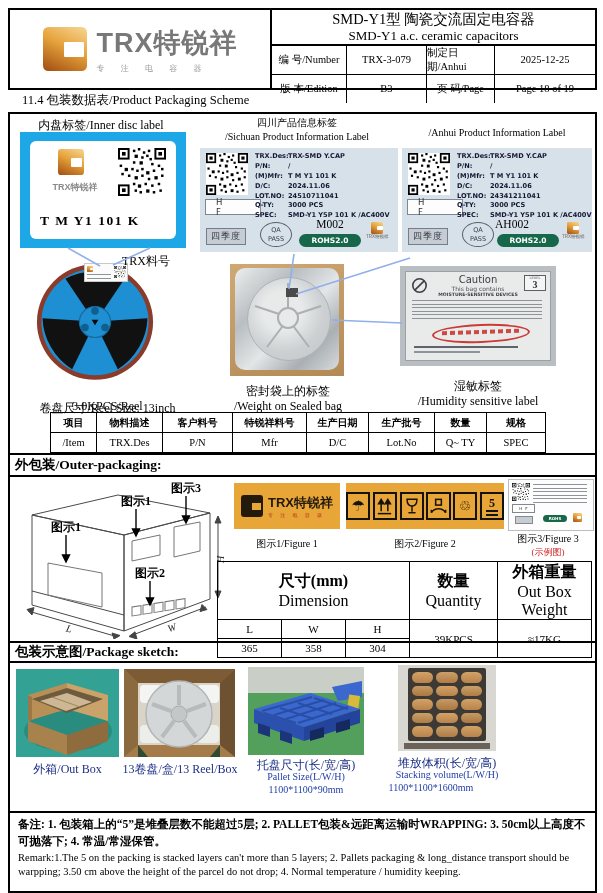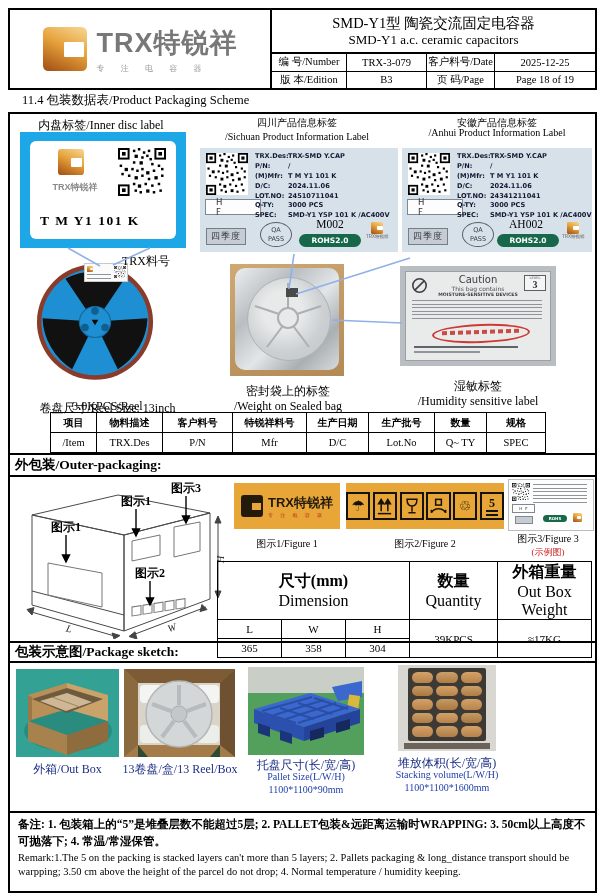--- a/index.html
+++ b/index.html
@@ -132,21 +132,21 @@
     </div>
   </div>
   <div class="hdr-right">
     <div class="hdr-title c">
       <div class="t-zh">SMD-Y1型 陶瓷交流固定电容器</div>
       <div class="t-en">SMD-Y1 a.c. ceramic capacitors</div>
     </div>
     <div class="hdr-grid">
       <div>编 号/Number</div>
       <div>TRX-3-079</div>
-      <div>客户料号/Date</div>
+      <div>制定日期/Anhui</div>
       <div>2025-12-25</div>
       <div>版 本/Edition</div>
       <div>B3</div>
       <div>页 码/Page</div>
       <div>Page 18 of 19</div>
     </div>
   </div>
 </div>
 
 <div class="abs sec-title">11.4 包装数据表/Product Packaging Scheme</div>
@@ -191,42 +191,41 @@
             <span>PASS</span>
         </div>
         <div class="abs c codekey" style="left:98px;top:70px;width:64px">M002</div>
         <div class="abs rohs" style="left:99px;top:86px;width:62px;height:13px">ROHS2.0</div>
         <div class="abs" style="left:166px;top:74px">
           <div class="cmark" style="width:12px;height:12px;margin:0 auto"></div>
           <div class="minibrand">TRX特锐祥</div>
         </div>
       </div>
 
-      <div class="abs c cap11" style="left:392px;top:2px;width:190px">安徽产品信息标签</div>
       <div class="abs c cap11" style="left:392px;top:13px;width:190px">/Anhui Product Information Label</div>
       <div class="abs plabel" style="left:392px;top:34px;width:190px;height:104px">
         <svg class="abs" style="left:6px;top:5px" width="42" height="42">
             <use href="#qr" width="42" height="42"></use>
           </svg>
         <div class="abs hfbox" style="left:5px;top:51px;width:44px;height:14px">H F</div>
         <div class="abs kv" style="left:55px;top:4px">
           <div><span class="k">TRX.Des:</span><span>TRX-SMD Y.CAP</span></div>
           <div><span class="k">P/N:</span><span>/</span></div>
           <div><span class="k">(M)Mfr:</span><span>T M Y1  101  K</span></div>
           <div><span class="k">D/C:</span><span>2024.11.06</span></div>
           <div><span class="k">LOT.NO:</span><span>24341211041</span></div>
           <div><span class="k">Q-TY:</span><span>3000 PCS</span></div>
           <div><span class="k">SPEC:</span><span>SMD-Y1 Y5P 101 K /AC400V</span></div>
         </div>
         <div class="abs stamp" style="left:6px;top:80px">四季度</div>
         <div class="abs qa" style="left:60px;top:74px;width:30px;height:23px">
           <span>QA</span>
             <span>PASS</span>
         </div>
-        <div class="abs c codekey" style="left:92px;top:70px;width:64px">AH002</div>
+        <div class="abs c codekey" style="left:78px;top:70px;width:64px">AH002</div>
         <div class="abs rohs" style="left:95px;top:86px;width:62px;height:13px">ROHS2.0</div>
         <div class="abs" style="left:160px;top:74px">
           <div class="cmark" style="width:12px;height:12px;margin:0 auto"></div>
           <div class="minibrand">TRX特锐祥</div>
         </div>
       </div>
 
       <svg class="abs" style="left:18px;top:148px" width="134" height="120" viewBox="0 0 120 108" preserveAspectRatio="none">
         <circle cx="60" cy="54" r="52" fill="#8a3b2a"></circle>
         <circle cx="60" cy="54" r="48" fill="#1e8fd2"></circle>
@@ -597,21 +596,21 @@
         <div class="abs" style="left:6px;bottom:2px;right:6px;height:6px;background:#6b625a"></div>
       </div>
 
       <div class="abs c cap bluecap" style="left:0;top:98px;width:115px">外箱/Out Box</div>
       <div class="abs c cap bluecap" style="left:110px;top:98px;width:120px">13卷盘/盒/13 Reel/Box</div>
       <div class="abs c cap bluecap" style="left:228px;top:94px;width:136px">托盘尺寸(长/宽/高)</div>
       <div class="abs c cap11" style="left:228px;top:108px;width:136px;color:#1f3ea8">Pallet Size(L/W/H)</div>
       <div class="abs c cap11" style="left:228px;top:121px;width:136px;color:#1f3ea8">1100*1100*90mm</div>
       <div class="abs c cap bluecap" style="left:372px;top:92px;width:130px">堆放体积(长/宽/高)</div>
       <div class="abs c cap11" style="left:372px;top:106px;width:130px;color:#1f3ea8">Stacking volume(L/W/H)</div>
-      <div class="abs c cap11" style="left:372px;top:119px;width:130px;color:#1f3ea8">1100*1100*1600mm</div>
+      <div class="abs c cap11" style="left:356px;top:119px;width:130px;color:#1f3ea8">1100*1100*1600mm</div>
     </div>
   </div>
 
   <div class="sec" style="padding:3px 8px 0">
     <div class="note-zh">备注: 1. 包装箱上的“5”是堆叠层数不能超过5层; 2. PALLET包装&amp;远距离运输时WRAPPING: 3. 50cm以上高度不可抛落下; 4. 常温/常湿保管。</div>
     <div class="note-en">Remark:1.The 5 on the packing is stacked layers can't more than 5 layers; 2. Pallets packaging &amp; long_distance transport should be warpping; 3.50 cm above the height of the parcel do not drop; 4. Normal temperature / humidity keeping.</div>
   </div>
 
 </div>
 

